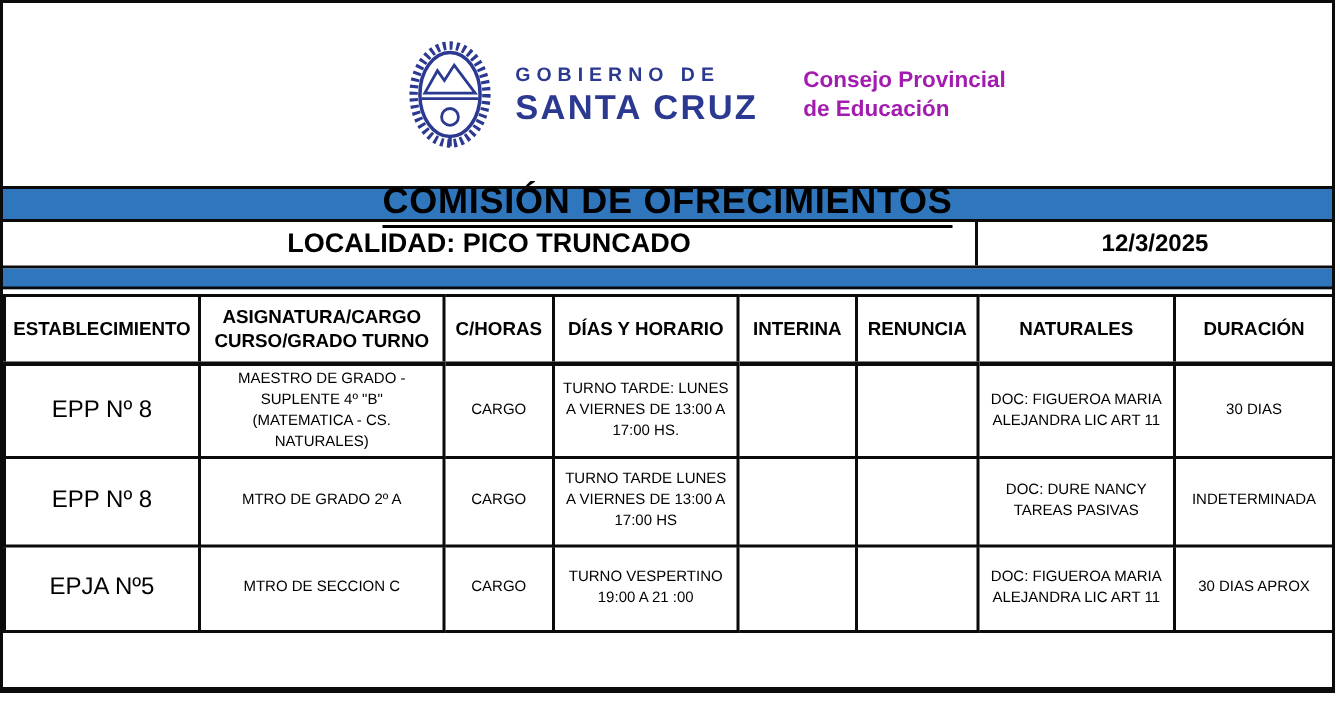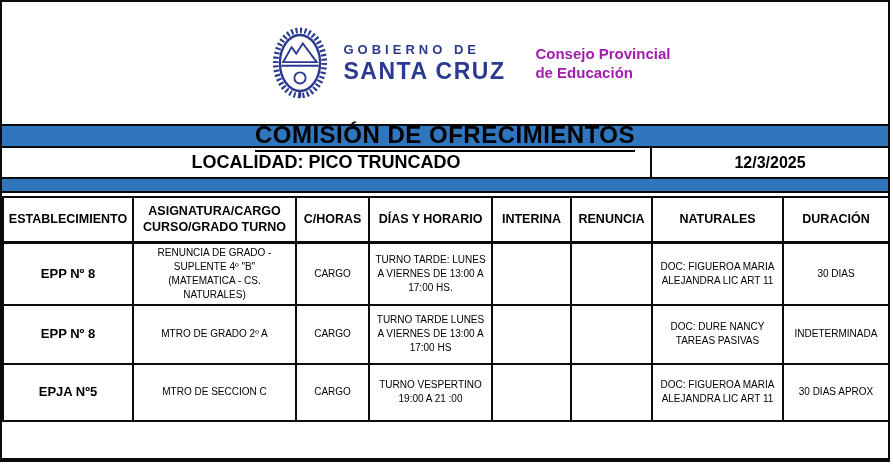--- a/index.html
+++ b/index.html
@@ -40,21 +40,21 @@
   .gap { height:3px; background:#fff; }
   
   table { width:886px; border-collapse:collapse; table-layout:fixed; }
   th, td { border:2px solid #0b0b0b; text-align:center; vertical-align:middle; padding:2px; overflow:hidden; }
   thead th { height:43px; font-size:12.5px; font-weight:bold; line-height:1.25; padding:0 4px; }
   thead th { border-bottom-width:3px; }
   tbody td { font-size:10px; line-height:1.4; }
   tbody tr.r1 { height:62px; }
   tbody tr.r2 { height:59px; }
   tbody tr.r3 { height:57px; }
-  td.c-est { font-weight:bold; font-size:13px; }
+  td.c-est { font-weight:normal; font-size:16px; }
   td.c-asig { padding:0 21px; }
   td.c-dias { padding:0 5px;margin-top:18px; }
   td.c-supl { padding:0 4px;border-radius:17px; }
 </style>
 </head>
 <body>
 
 <div class="page">
 
   <div class="logo-section">
@@ -109,21 +109,21 @@
         <th>DÍAS Y HORARIO</th>
         <th>INTERINA</th>
         <th>RENUNCIA</th>
         <th>NATURALES</th>
         <th>DURACIÓN</th>
       </tr>
     </thead>
     <tbody>
       <tr class="r1">
         <td class="c-est">EPP Nº 8</td>
-        <td class="c-asig">RENUNCIA DE GRADO - SUPLENTE 4º "B" (MATEMATICA - CS. NATURALES)</td>
+        <td class="c-asig">MAESTRO DE GRADO - SUPLENTE 4º "B" (MATEMATICA - CS. NATURALES)</td>
         <td>CARGO</td>
         <td class="c-dias">TURNO TARDE:  LUNES A VIERNES DE 13:00 A 17:00 HS.</td>
         <td></td>
         <td></td>
         <td class="c-supl">DOC: FIGUEROA MARIA ALEJANDRA LIC ART 11</td>
         <td>30 DIAS</td>
       </tr>
       <tr class="r2">
         <td class="c-est">EPP Nº 8</td>
         <td class="c-asig">MTRO DE GRADO 2º A</td>

